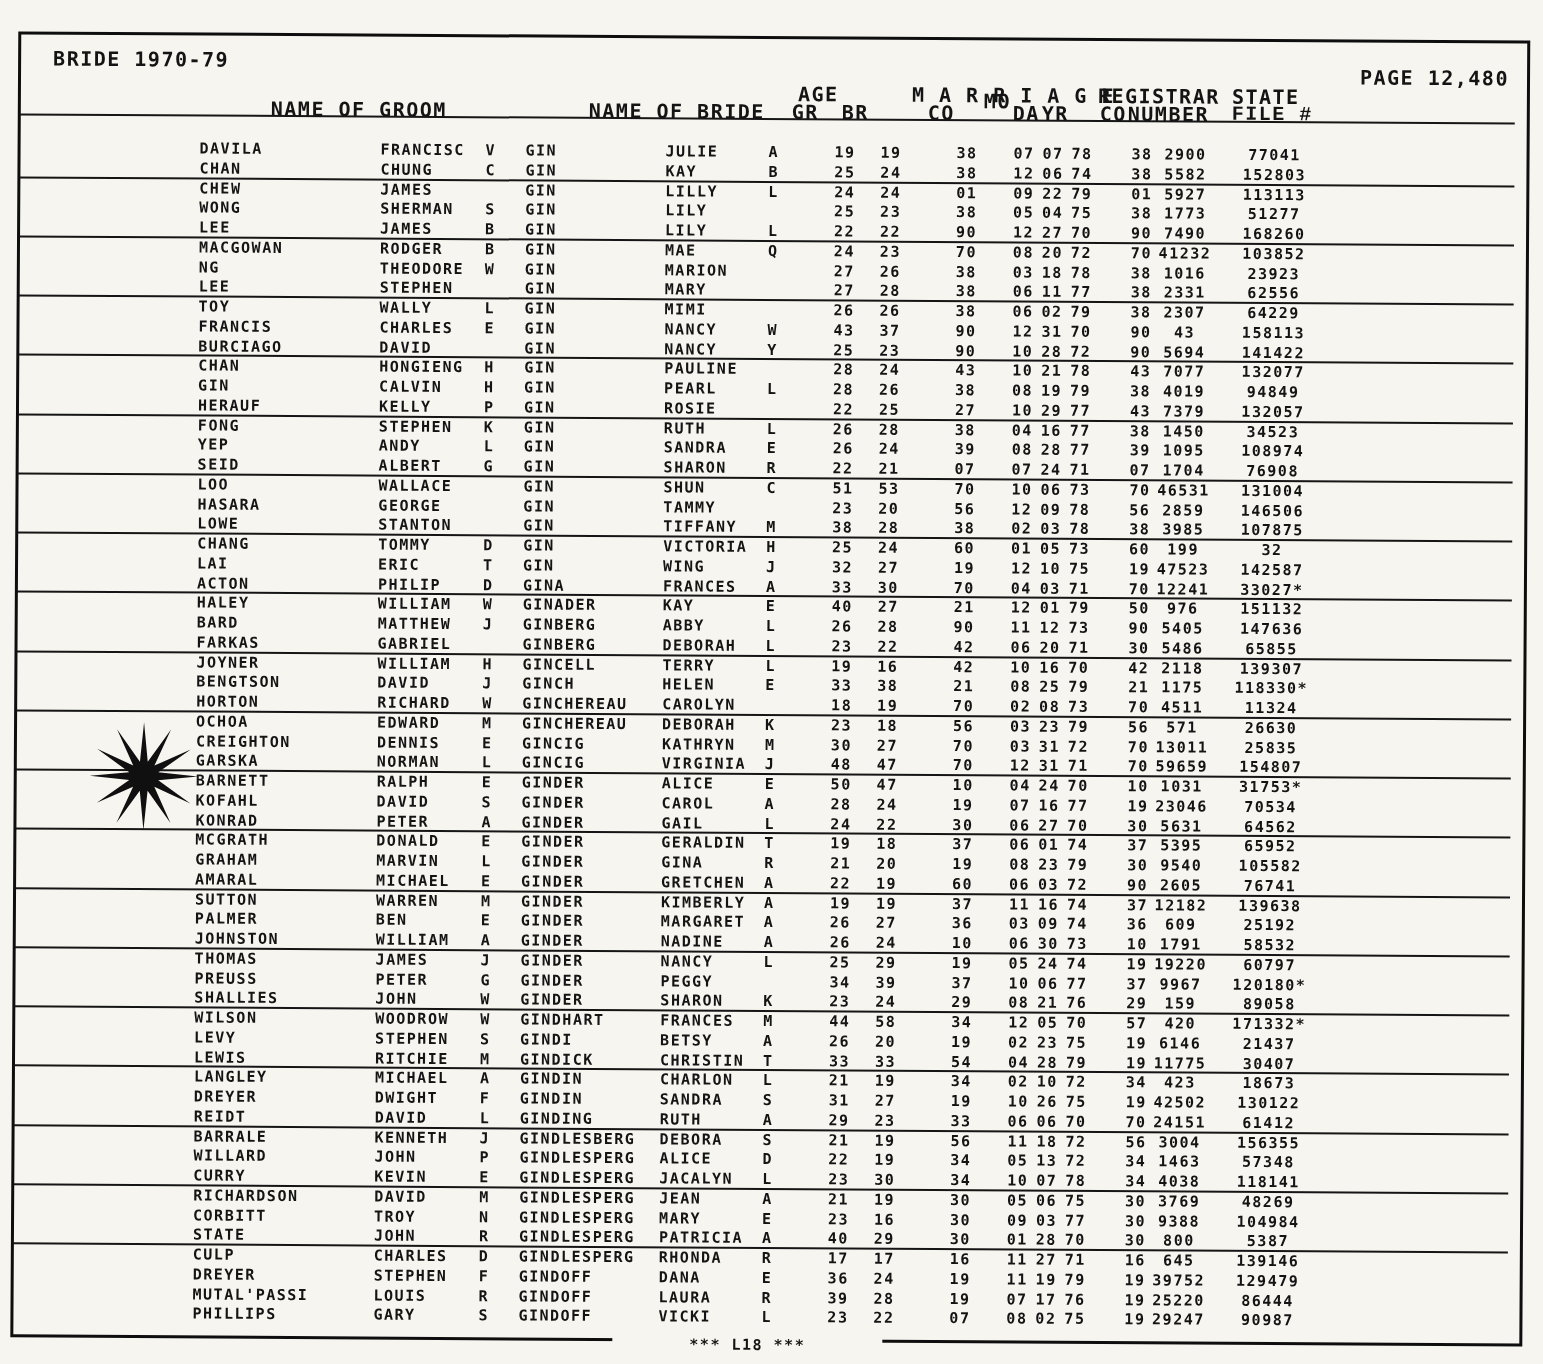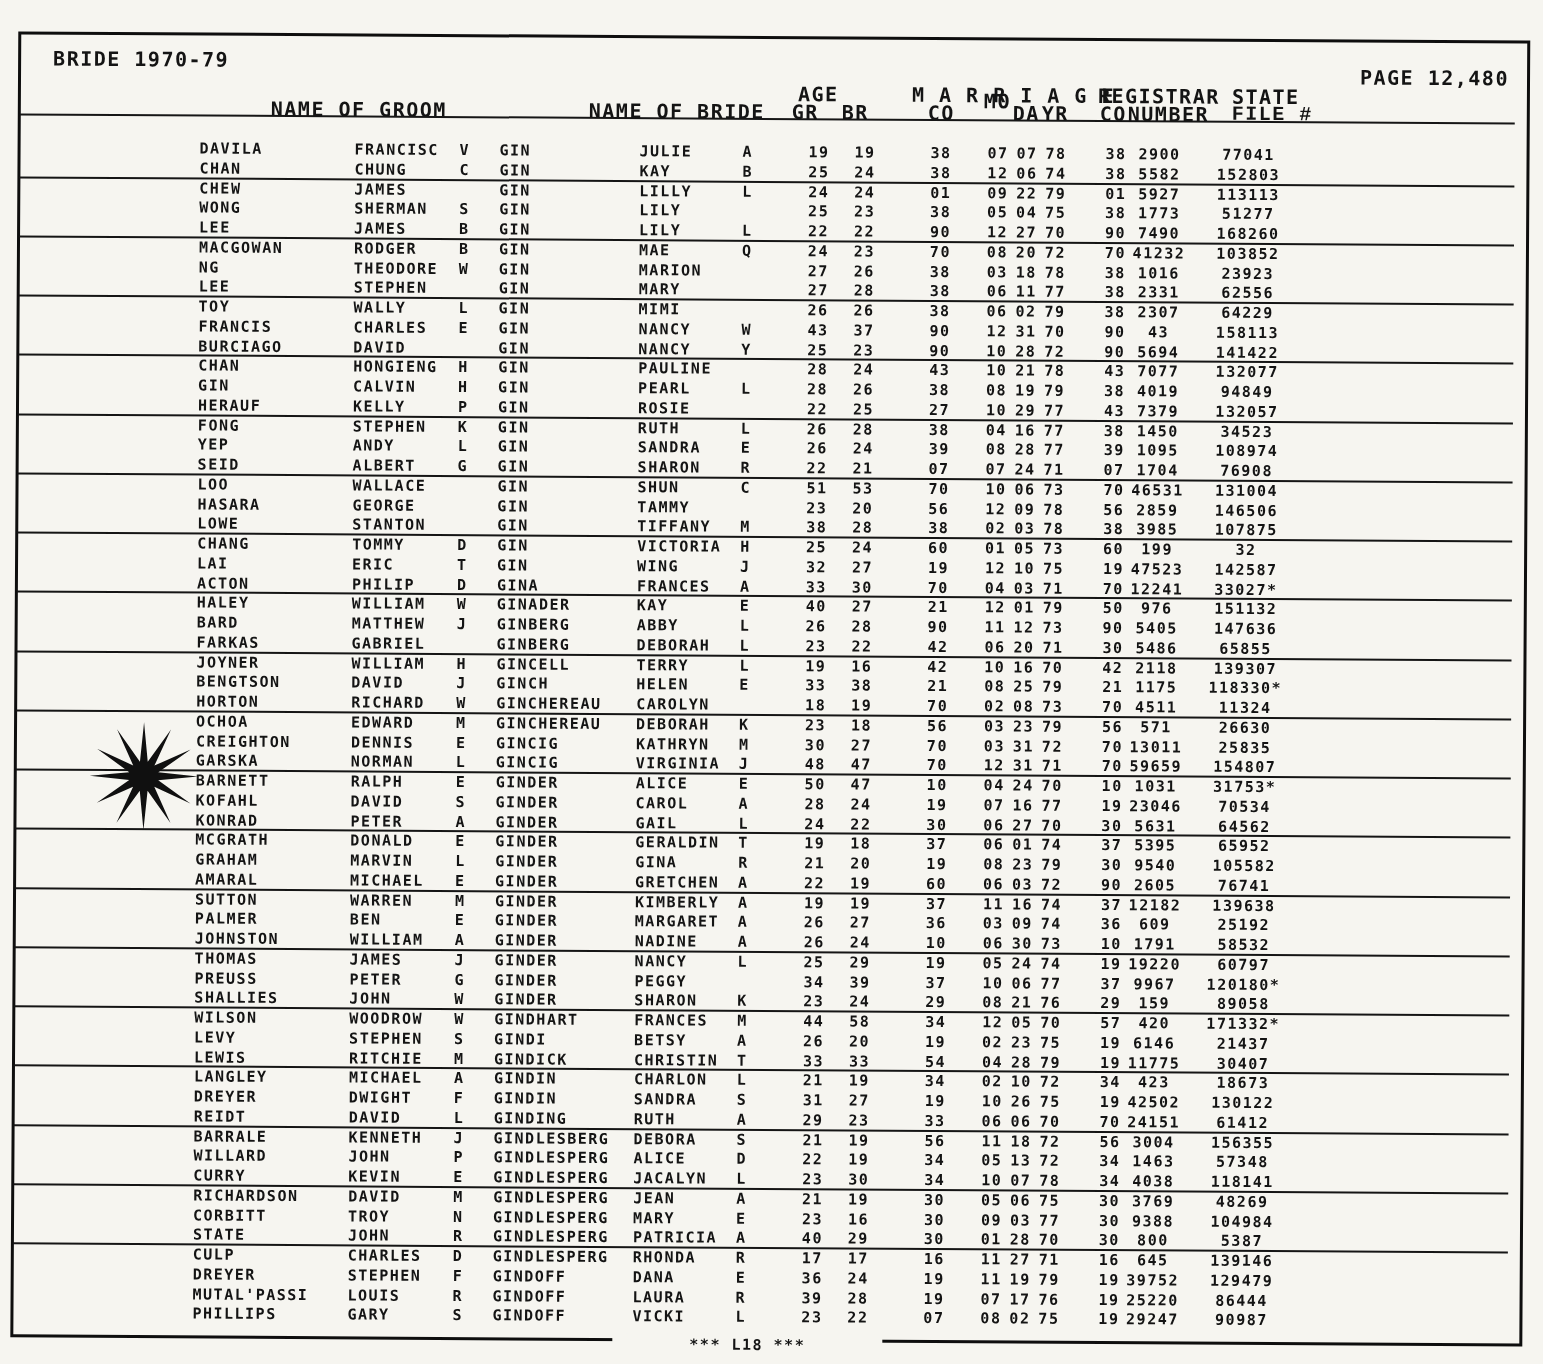--- a/index.html
+++ b/index.html
@@ -22,21 +22,21 @@
   .rows{position:absolute;left:20px;top:139px;width:1495px;}
   .trow{
     position:relative;height:19.75px;line-height:19.75px;
     padding-left:180px;box-sizing:border-box;width:100%;
     font-size:15px;font-weight:700;letter-spacing:1.5px;white-space:nowrap;
   }
   .trow.sep::after{
     content:"";position:absolute;left:0;right:0;bottom:0;height:2px;background:#151515;
   }
   .cell{display:inline-block;vertical-align:top;white-space:pre;overflow:visible;}
-  .c0{width:155px}.c1{width:105px}.c2{width:40px}
+  .c0{width:181px}.c1{width:105px}.c2{width:40px}
   .c3{width:140px}.c4{width:103px}.c5{width:39px}
   .c6{width:48px;text-align:right}.c7{width:46px;text-align:right}
   .c8{width:76px;text-align:right}.c9{width:57px;text-align:right}
   .c10{width:29px;text-align:right}.c11{width:29px;text-align:right}
   .c12{width:60px;text-align:right}.c13{width:66px;text-align:center}
   .c14{width:112px;text-align:center}
   .footer{
     position:absolute;left:620px;top:1330px;width:270px;text-align:center;
     background:#f6f5f0;font-size:15px;font-weight:700;letter-spacing:1.5px;
     padding:2px 0 4px 0;

